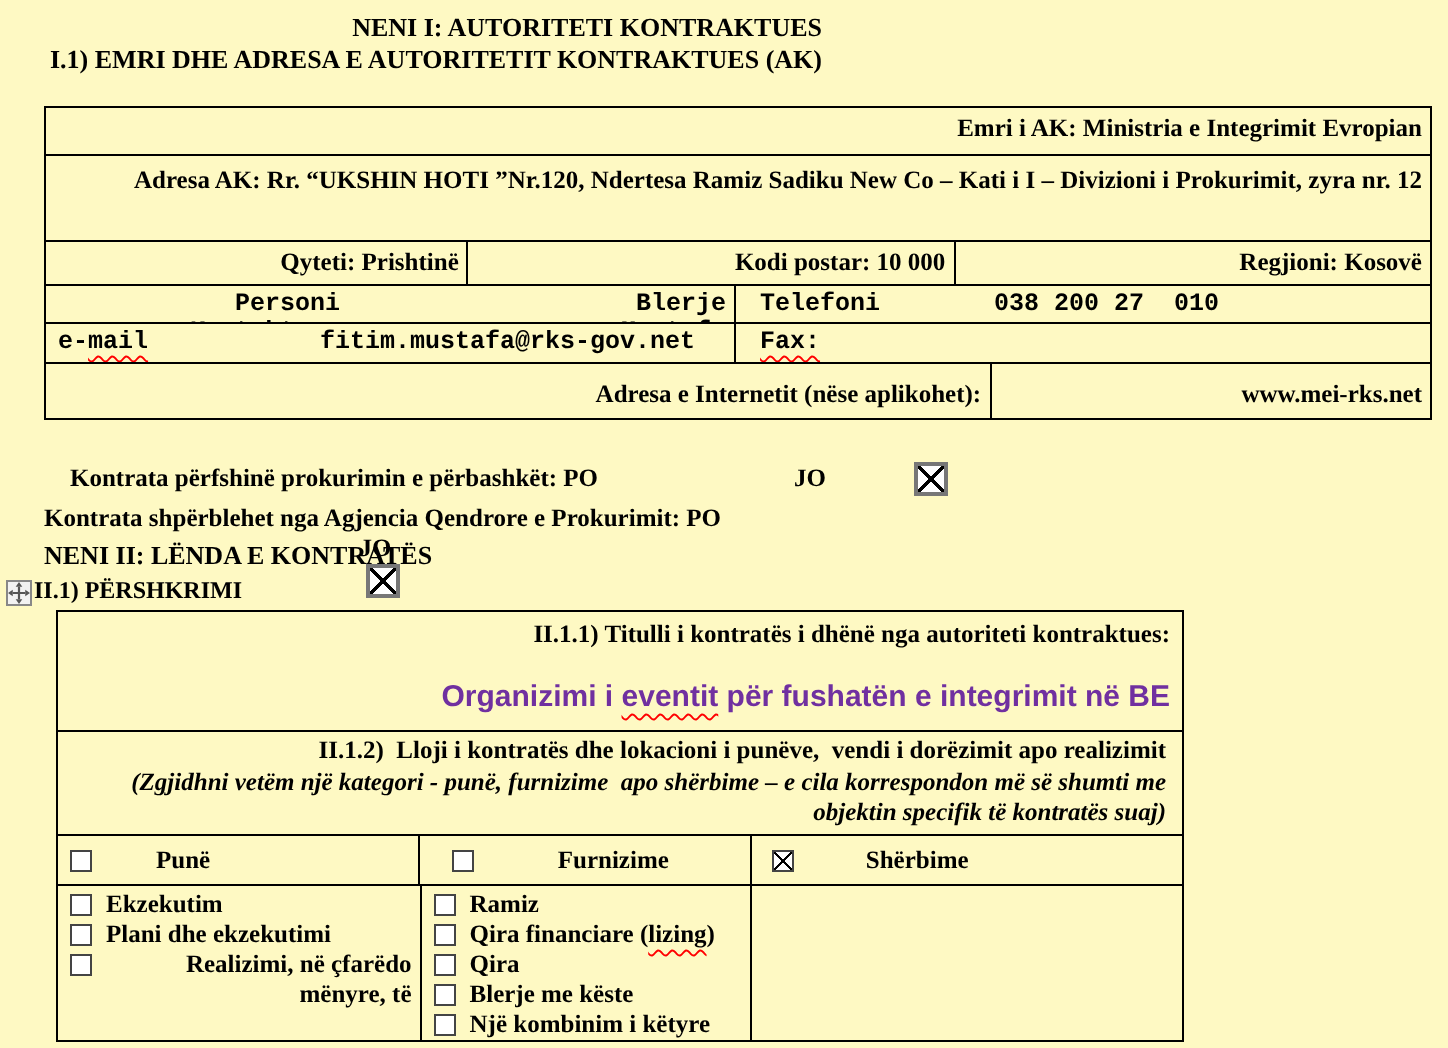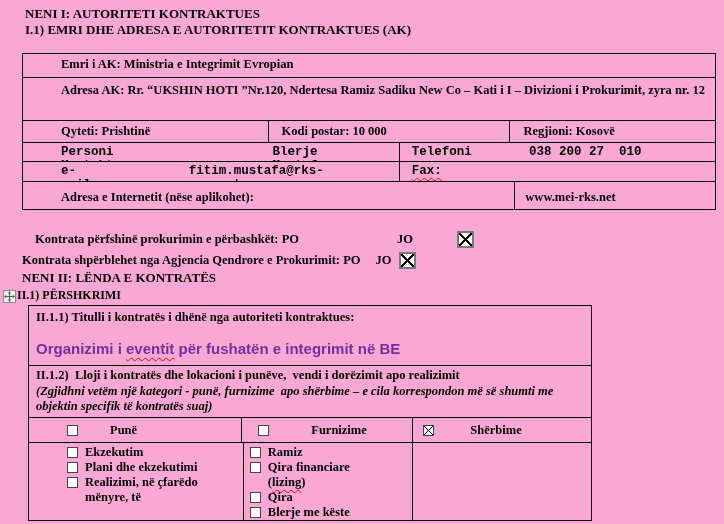--- a/index.html
+++ b/index.html
@@ -1,45 +1,45 @@
 <!DOCTYPE html>
 <html><head>
 <meta charset="utf-8">
 <style>
   html,body{margin:0;padding:0;background:#fff;}
-  .page{position:relative;width:724px;height:524px;background:#f9a8d4;color:#000;
-        font-family:"Liberation Serif","DejaVu Serif",serif;font-weight:700;font-size:12.5px;overflow:hidden;}
+  .page{position:relative;width:724px;height:524px;background:#fef9c3;color:#000;
+        font-family:"Liberation Serif","DejaVu Serif",serif;font-weight:700;font-size:12.5px;overflow:hidden;text-align:right;}
   .pre{white-space:pre-wrap;}
   
   .hdr{position:absolute;left:25px;top:6px;font-size:13px;line-height:16px;}
   
   .tbl{position:absolute;border:1px solid #000;box-sizing:border-box;}
   .t1{left:22px;top:53px;width:694px;}
   .t2{left:28px;top:305px;width:564px;}
   .row{display:flex;border-top:1px solid #000;box-sizing:border-box;}
   .tbl .row:first-child{border-top:none;}
-  .c{box-sizing:border-box;border-left:1px solid #000;padding:3px 4px 0 6px;overflow:hidden;margin-left:32px;}
+  .c{box-sizing:border-box;border-left:1px solid #000;padding:3px 4px 0 6px;overflow:hidden;}
   .row .c:first-child{border-left:none;}
   
   .rA{height:23px;} .rB{height:43px;line-height:18px;} .rC{height:22px;}
   .rD{height:19px;} .rE{height:20px;} .rF{height:28px;}
   .rD .c,.rE .c{padding-top:2px;display:flex;align-items:flex-start;font-family:Liberation Mono, monospace;}
   .rF .c{padding-top:8px;}
   .w1a{width:211px;} .w1b{width:244px;} .w1c{width:239px;}
   .w2a{width:345px;} .w2b{width:349px;}
   .w3a{width:473px;} .w3b{width:221px;}
   .sp-fitim{margin-left:89px;} .sp-phone{margin-left:57px;} .sp-mail{margin-left:86px;}
   .telpad{padding-left:12px;}
   .netval{padding-left:10px;}
   
   .sq{text-decoration-line:underline;text-decoration-style:wavy;text-decoration-color:#ff0000;
       text-decoration-thickness:1px;text-underline-offset:3px;}
   
   .jline{position:absolute;display:flex;align-items:center;font-size:12.5px;}
-  .j1{left:35px;top:231px;gap:37px;} .j2{left:22px;top:252px;}
+  .j1{left:35px;top:231px;gap:37px;} .j2{left:22px;top:252px;flex-direction:column;}
   .gap1{display:inline-block;width:24px;} .gap2{display:inline-block;width:15px;}
   .jo{margin-right:7px;}
   .neni2{position:absolute;left:22px;top:270px;font-size:13px;}
   .pershk{position:absolute;left:17px;top:288px;font-size:12px;}
   .movehandle{position:absolute;left:3px;top:290px;width:13px;height:13px;border:1px solid #888;
       background:#f2f2f2;display:flex;align-items:center;justify-content:center;box-sizing:border-box;}
   
   .cb{display:inline-block;width:11px;height:11px;border:1px solid #444;background:#fff;
       vertical-align:-1px;flex:none;box-sizing:border-box;}
   .cbx{display:inline-block;width:17px;height:17px;border:2px solid #777;background:#fff;

